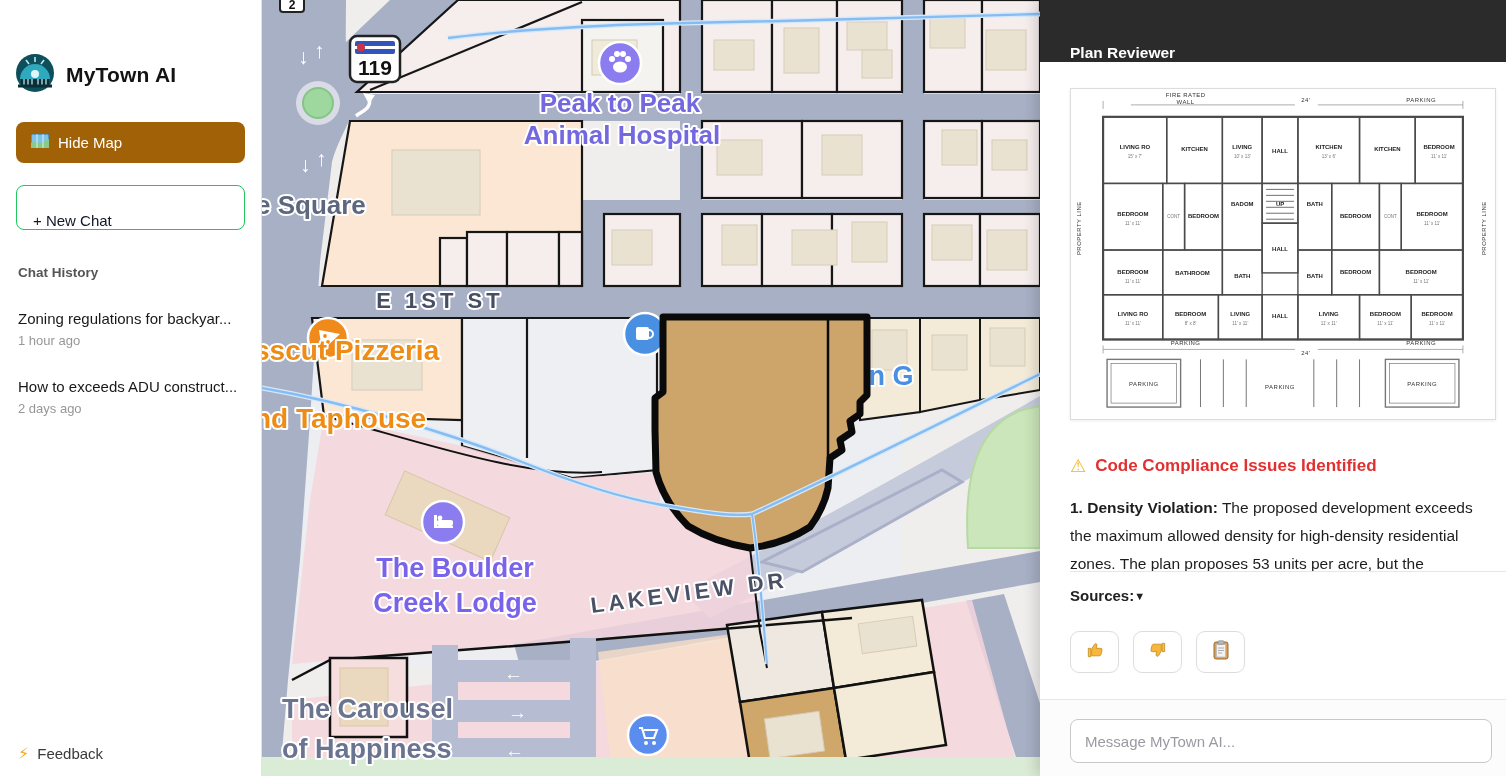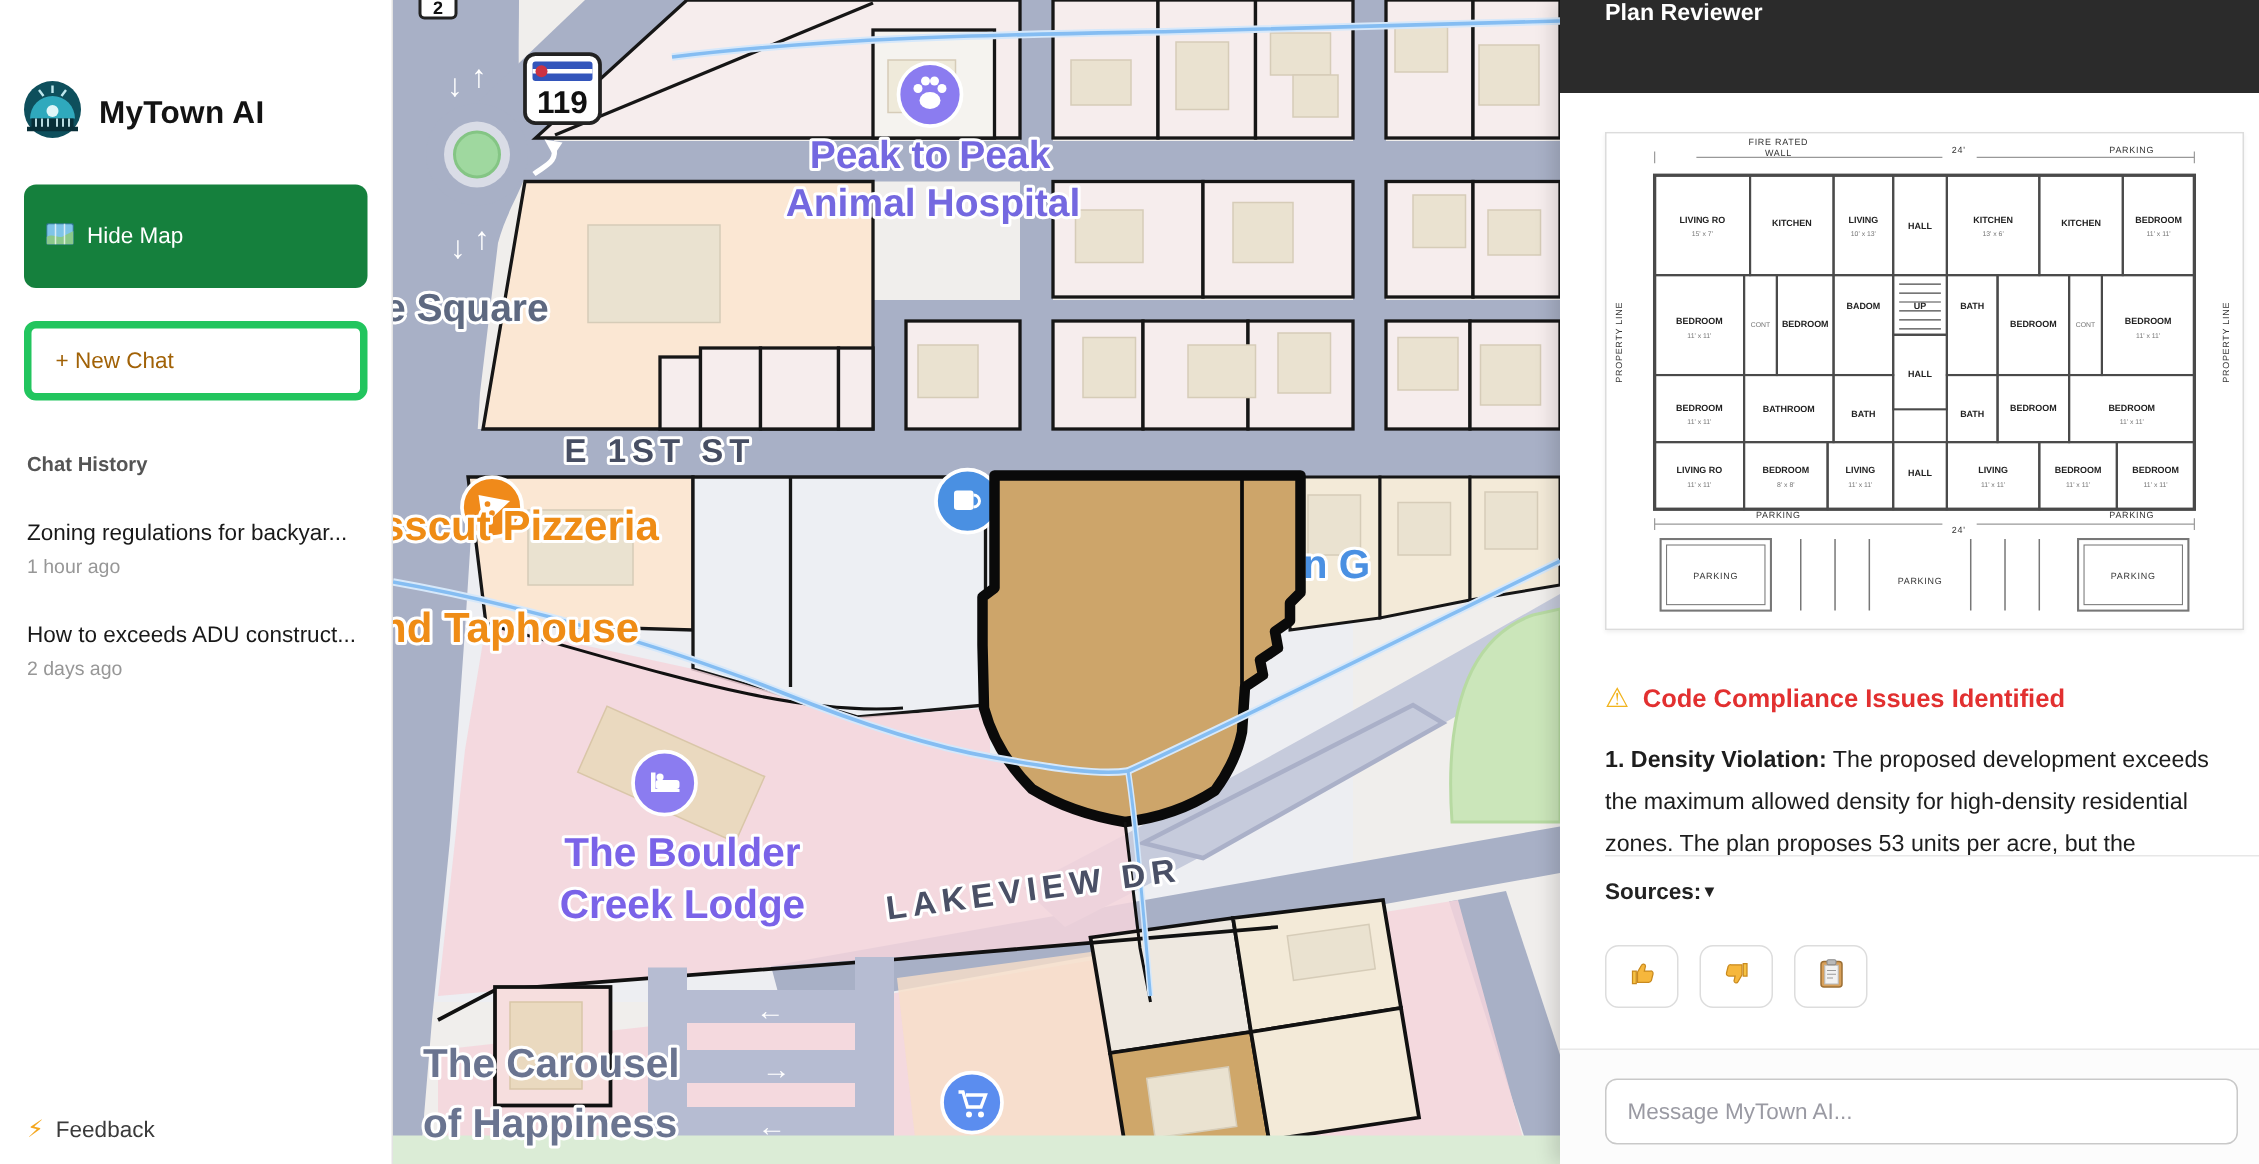--- a/index.html
+++ b/index.html
@@ -4,41 +4,41 @@
 <style>
   html,body{margin:0;padding:0;width:1506px;height:776px;overflow:hidden;
     font-family:"Liberation Sans","DejaVu Sans",sans-serif;background:#fff;}
   .app{display:flex;width:1506px;height:776px;}
 
   
   .sidebar{width:262px;min-width:262px;height:776px;background:#fff;border-right:1px solid #e3e3e3;
     position:relative;z-index:3;box-sizing:border-box;}
   .brand{display:flex;align-items:center;gap:10px;padding:11px 16px 0 14px;margin-top:41px;}
   .brand-name{font-size:21px;font-weight:700;color:#131313;letter-spacing:.2px;}
-  .btn-hide{margin:24px 16px 0 16px;height:37px;background:#15803d;color:#fff;border-radius:8px;
-    display:flex;align-items:center;gap:9px;padding:16px 15px;font-size:15px;cursor:pointer;}
-  .btn-new{margin:22px 16px 0 16px;height:43px;background:#fff;border:5px solid #22c55e;border-radius:8px;
-    display:flex;align-items:center;padding:0 16px;font-size:15px;color:#a16207;cursor:pointer;}
+  .btn-hide{margin:24px 16px 0 16px;height:37px;background:#a16207;color:#fff;border-radius:8px;
+    display:flex;align-items:center;gap:9px;padding:2px 15px;font-size:15px;cursor:pointer;}
+  .btn-new{margin:22px 16px 0 16px;height:43px;background:#fff;border:1px solid #22c55e;border-radius:8px;
+    display:flex;align-items:flex-end;padding:0 16px;font-size:15px;color:#0f172a;cursor:pointer;}
   .history-title{margin:35px 0 0 18px;font-size:13.5px;font-weight:700;color:#555;}
   .history-item{margin:29px 14px 0 18px;cursor:pointer;}
   .history-item .t{font-size:15px;color:#191919;line-height:19px;}
   .history-item .time{font-size:13px;color:#979797;margin-top:5px;}
   .feedback{position:absolute;left:18px;bottom:13px;display:flex;align-items:center;gap:8px;
     font-size:15px;color:#3a3a3a;cursor:pointer;}
   .bolt{color:#f4a71f;font-size:16px;}
 
   
   .map-area{width:778px;min-width:778px;height:776px;position:relative;overflow:hidden;background:#f0eeec;}
   .map-area svg{display:block;}
   text.maplabel{font-weight:700;paint-order:stroke;stroke:#ffffff;stroke-width:4px;stroke-linejoin:round;}
 
   
   .panel{width:466px;min-width:466px;height:776px;background:#fff;display:flex;flex-direction:column;
     box-shadow:-5px 0 12px rgba(0,0,0,.14);z-index:2;box-sizing:border-box;}
-  .panel-header{height:62px;min-height:62px;background:#2b2b2b;color:#fff;display:flex;align-items:flex-start;
+  .panel-header{height:62px;min-height:62px;background:#2b2b2b;color:#fff;display:flex;align-items:flex-end;
     padding-left:30px;font-size:15.5px;font-weight:600;}
   .panel-body{padding:26px 17px 0 30px;flex:1;overflow:hidden;display:flex;flex-direction:column;}
   .plan-figure{width:424px;height:330px;background:#fff;border:1px solid #dcdcdc;box-shadow:0 1px 3px rgba(0,0,0,.07);}
   .issues-heading{margin-top:35px;display:flex;align-items:center;gap:9px;font-size:17px;font-weight:700;color:#e23030;}
   .warn{color:#f1b31c;font-size:18px;font-weight:400;}
   .issue-text{margin-top:17px;width:415px;font-size:15.5px;line-height:28px;color:#1d1d1d;
     height:77px;overflow:hidden;}
   .issue-text b{font-weight:700;}
   .divider{border-top:1px solid #e7e7e7;width:436px;}
   .sources-row{margin-top:15px;display:flex;align-items:center;gap:0;font-size:15px;font-weight:700;color:#222;cursor:pointer;}

